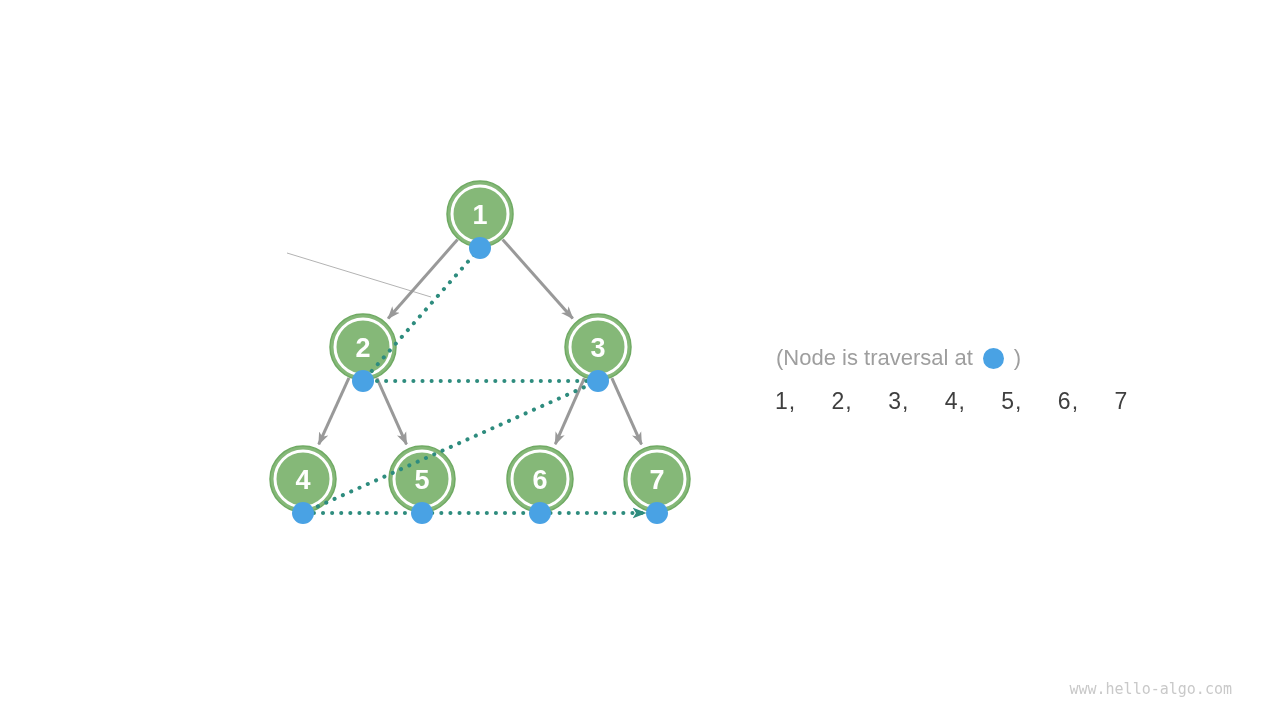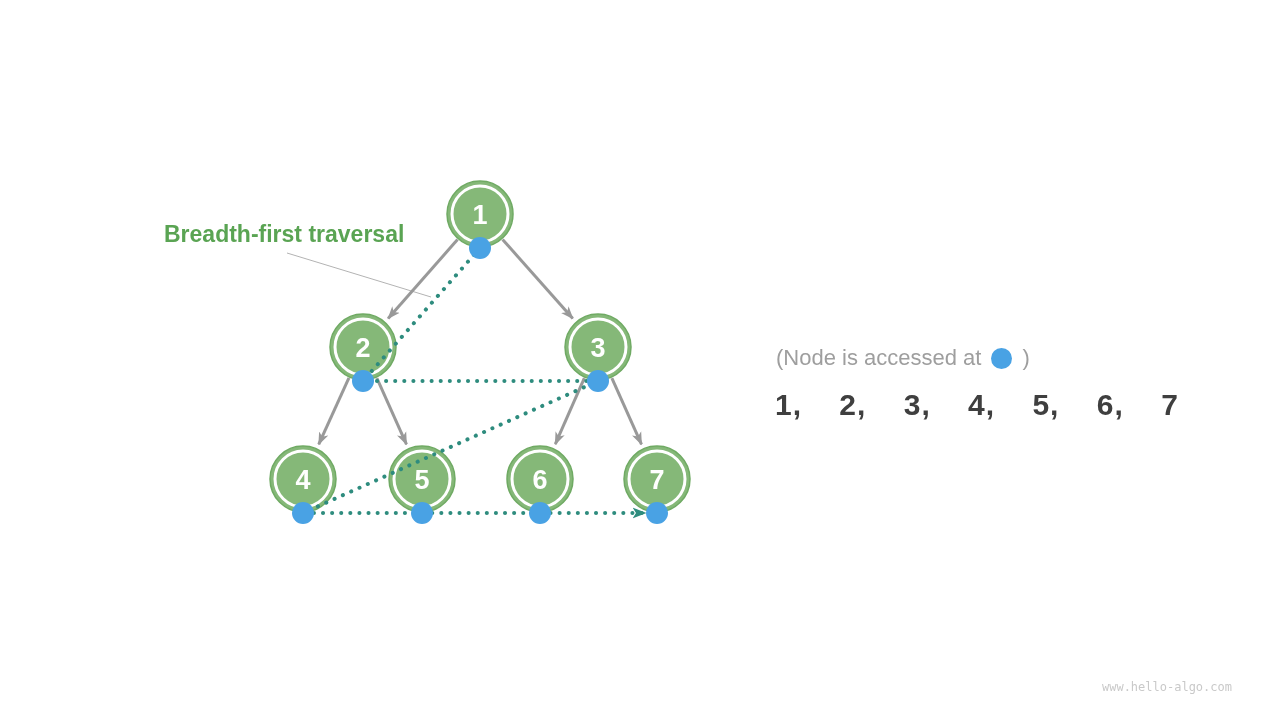--- a/index.html
+++ b/index.html
@@ -41,30 +41,29 @@
   }
   #panel-note .dot {
     display: inline-block;
     width: 21px; height: 21px;
     border-radius: 50%;
     background: var(--access-dot, #49A2E4);
     margin: 0 10px 0 10px;
   }
   #panel-sequence {
     left: 775px; top: 388px;
-    font-size: 30px;
+    font-size: 23px;
     color: var(--sequence-text, #404040);
     word-spacing: 28px;
     letter-spacing: 1px;
-    font-weight: bold;
   }
   #watermark {
     right: 48px; top: 680px;
     font-family: "DejaVu Sans Mono", monospace;
-    font-size: 12px;
+    font-size: 15px;
     color: var(--watermark-text, #C9C9C9);
   }
 </style>
 </head>
 <body>
 
 <div id="stage">
 
   <svg id="diagram-svg" width="1280" height="720">
       <defs>
@@ -106,25 +105,24 @@
       <path d="M480,248 L363,381 L598,381 L303,513 L422,513 L540,513 L645.5,513" fill="none" stroke="#2E8C7E" stroke-width="4" stroke-linecap="round" stroke-dasharray="0.1 9" marker-end="url(#arrow-teal)"></path>
       <circle cx="480" cy="248" r="11" fill="#49A2E4"></circle>
       <circle cx="363" cy="381" r="11" fill="#49A2E4"></circle>
       <circle cx="598" cy="381" r="11" fill="#49A2E4"></circle>
       <circle cx="303" cy="513" r="11" fill="#49A2E4"></circle>
       <circle cx="422" cy="513" r="11" fill="#49A2E4"></circle>
       <circle cx="540" cy="513" r="11" fill="#49A2E4"></circle>
       <circle cx="657" cy="513" r="11" fill="#49A2E4"></circle>
     </svg>
 
-  <div class="overlay" id="breadth-label">Breadth-first traversal</div>
 
 
   <div class="overlay" id="panel-note">
-    <span>(Node is accessed at</span>
+    <span>(Node is traversal at</span>
     <span class="dot"></span>
     <span>)</span>
   </div>
 
   <div class="overlay" id="panel-sequence">1, 2, 3, 4, 5, 6, 7</div>
 
   <div class="overlay" id="watermark">www.hello-algo.com</div>
 
 </div>
 

